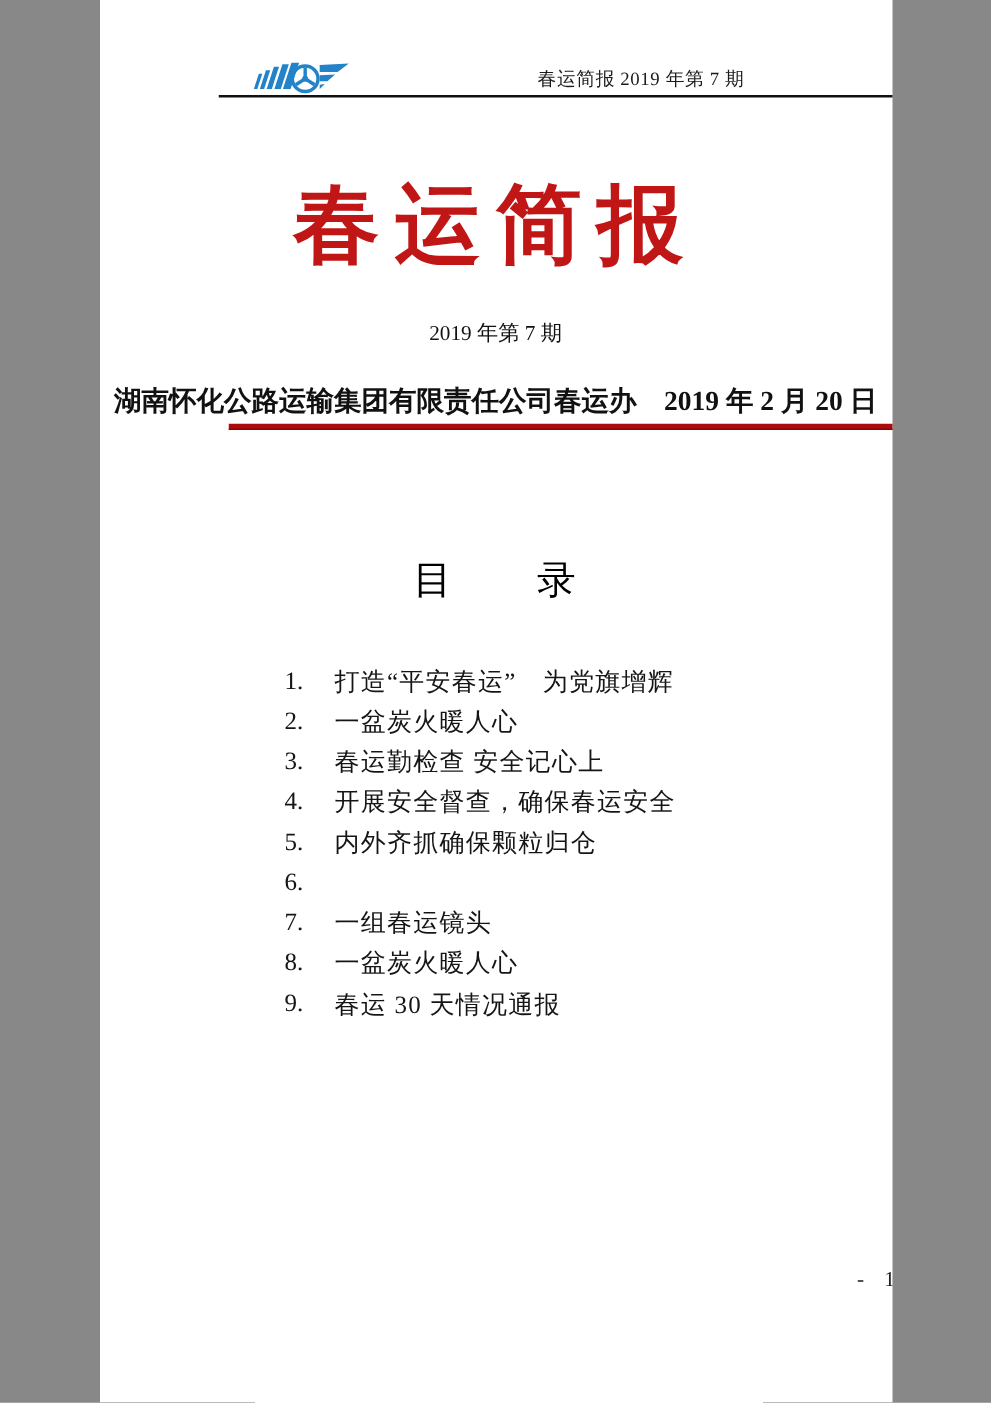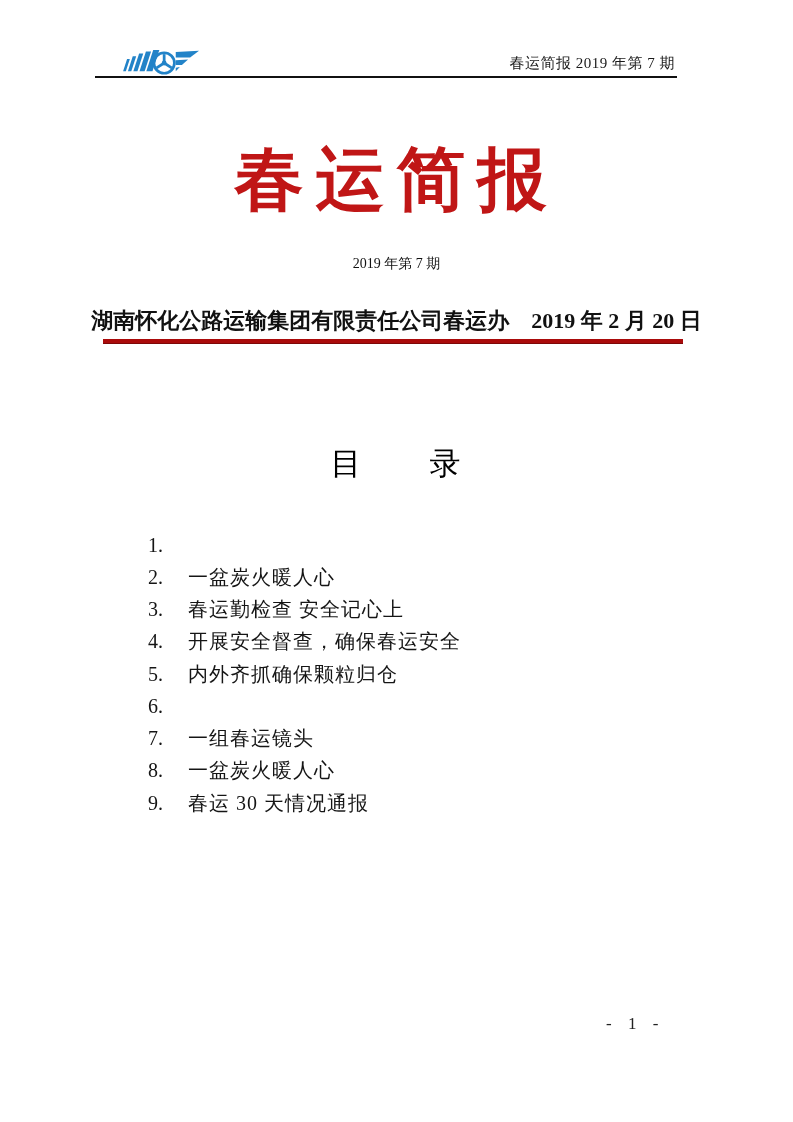--- a/index.html
+++ b/index.html
@@ -1,18 +1,18 @@
 <!DOCTYPE html>
 <html><head>
 <meta charset="utf-8">
 <style>
   html,body{margin:0;padding:0;background:#888;}
   .page{
     position:relative;
-    width:793px;height:1122px;
+    width:634px;height:1122px;
     margin:0 auto;
     background:#ffffff;
     font-family:"Liberation Serif","DejaVu Serif",serif;
     color:#1a1a1a;
     overflow:hidden;
   }
   
   .hdr-logo{position:absolute;left:117px;top:50px;width:82px;height:26px;}
   .hdr-issue{
     position:absolute;top:54px;right:118px;
@@ -24,21 +24,21 @@
     position:absolute;left:0;top:143px;width:100%;
     text-align:center;
     font-size:69px;line-height:1.1;font-weight:bold;
     letter-spacing:12px;
     color:#C01616;
     font-family:"Liberation Serif","DejaVu Serif",serif;
     white-space:nowrap;
   }
   .issue-line{
     position:absolute;left:0;top:255px;width:100%;
-    text-align:center;font-size:14px;color:#111;white-space:nowrap;
+    text-align:center;font-size:17px;color:#111;white-space:nowrap;
   }
   .publisher-line{
     position:absolute;left:0;top:306px;width:100%;
     text-align:center;font-size:22px;font-weight:bold;color:#111;white-space:nowrap;
   }
   .red-rule{position:absolute;left:103px;top:339px;width:580px;height:4px;background:#AA0B0B;border-bottom:1px solid #7d0808;}
   
   .toc-heading{
     position:absolute;left:0;top:443px;width:100%;
     text-align:center;font-size:31px;font-weight:normal;color:#000;
@@ -94,21 +94,21 @@
   <div class="hdr-issue">春运简报 2019 年第 7 期</div>
   <div class="hdr-rule"></div>
 
   <div class="title">春运简报</div>
   <div class="issue-line">2019 年第 7 期</div>
   <div class="publisher-line">湖南怀化公路运输集团有限责任公司春运办　2019 年 2 月 20 日</div>
   <div class="red-rule"></div>
 
   <div class="toc-heading">目　　录</div>
   <div class="toc-list">
-      <div class="toc-item"><span class="toc-num">1.</span></div>
+      <div class="toc-item"><span class="toc-num">1.</span><span class="toc-text">打造“平安春运”　为党旗增辉</span></div>
       <div class="toc-item"><span class="toc-num">2.</span><span class="toc-text">一盆炭火暖人心</span></div>
       <div class="toc-item"><span class="toc-num">3.</span><span class="toc-text">春运勤检查 安全记心上</span></div>
       <div class="toc-item"><span class="toc-num">4.</span><span class="toc-text">开展安全督查，确保春运安全</span></div>
       <div class="toc-item"><span class="toc-num">5.</span><span class="toc-text">内外齐抓确保颗粒归仓</span></div>
       <div class="toc-item"><span class="toc-num">6.</span></div>
       <div class="toc-item"><span class="toc-num">7.</span><span class="toc-text">一组春运镜头</span></div>
       <div class="toc-item"><span class="toc-num">8.</span><span class="toc-text">一盆炭火暖人心</span></div>
       <div class="toc-item"><span class="toc-num">9.</span><span class="toc-text">春运 30 天情况通报</span></div>
     </div>
 

